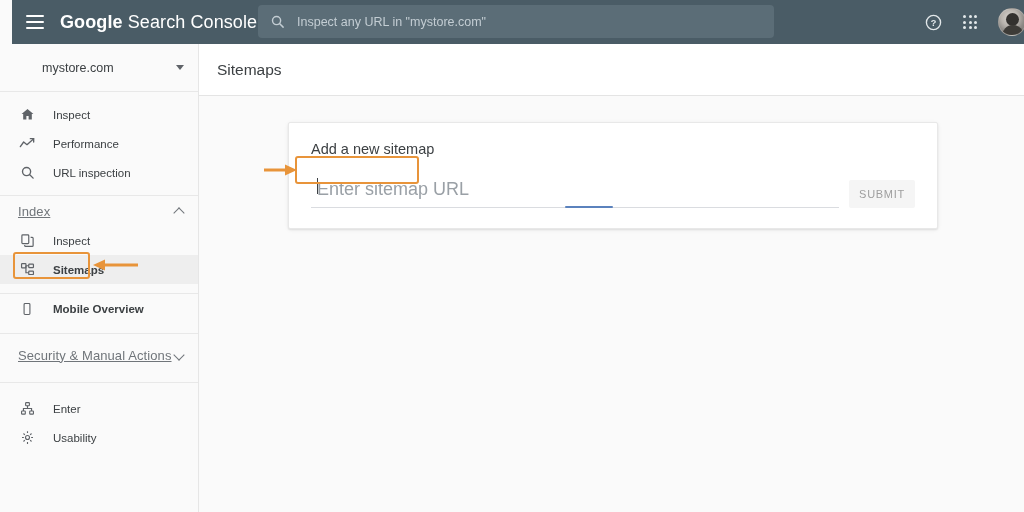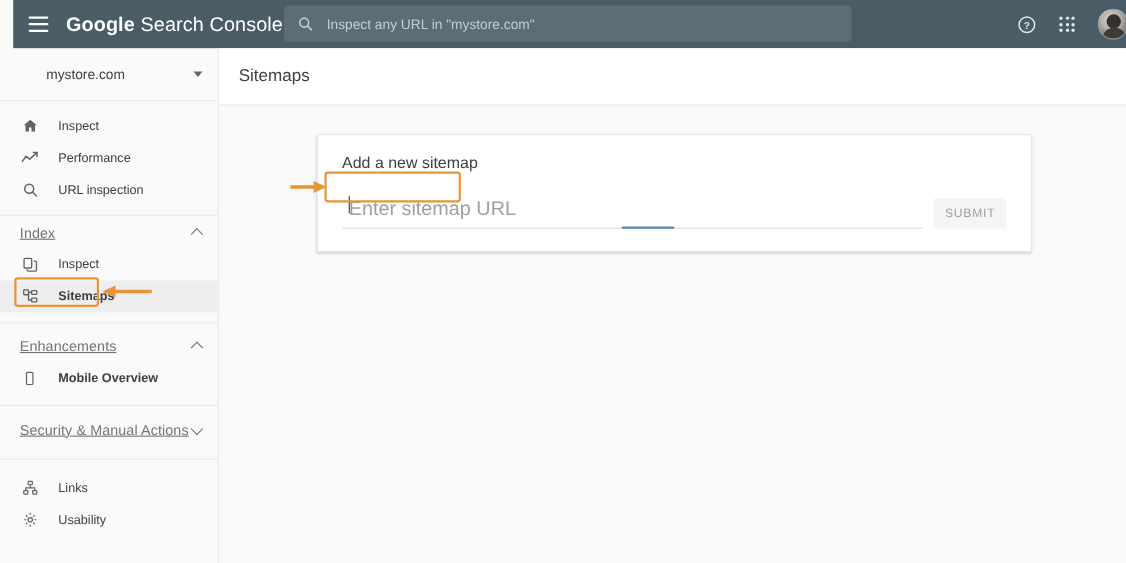--- a/index.html
+++ b/index.html
@@ -323,24 +323,20 @@
         <rect x="14" y="3.5" width="7.5" height="5.5" rx="1"></rect>
         <rect x="14" y="14.5" width="7.5" height="5.5" rx="1"></rect>
         <path d="M9.5 6h4.5M9.5 6v11.2h4.5"></path>
       </svg>
     </span>
     <span class="n-label">Sitemaps</span>
   </div>
 
   <div class="nav-divider" style="margin-top:9px"></div>
 
-  <div class="section-head" style="margin-top:5px">
-    <span class="sh-label">Enhancements</span>
-    <span class="chev"></span>
-  </div>
   <div class="nav-item bold">
     <span class="n-icon">
       <svg width="14" height="14" viewBox="0 0 24 24" fill="none" stroke="#5f6368" stroke-width="1.9">
         <rect x="7" y="2.5" width="10" height="19" rx="1.6"></rect>
       </svg>
     </span>
     <span class="n-label">Mobile Overview</span>
   </div>
 
   <div class="nav-divider" style="margin-top:10px"></div>
@@ -355,21 +351,21 @@
   <div class="nav-group" style="padding-top:11px">
     <div class="nav-item">
       <span class="n-icon">
         <svg width="15" height="15" viewBox="0 0 24 24" fill="none" stroke="#5f6368" stroke-width="1.8">
           <rect x="9" y="2.5" width="6" height="5" rx="1"></rect>
           <rect x="2.5" y="16" width="6" height="5" rx="1"></rect>
           <rect x="15.5" y="16" width="6" height="5" rx="1"></rect>
           <path d="M12 7.5v4.5M5.5 16v-4h13v4"></path>
         </svg>
       </span>
-      <span class="n-label">Links</span>
+      <span class="n-label">Enter</span>
     </div>
     <div class="nav-item">
       <span class="n-icon">
         <svg width="15" height="15" viewBox="0 0 24 24" fill="none" stroke="#5f6368" stroke-width="1.8">
           <circle cx="12" cy="12" r="3.2"></circle>
           <path d="M12 1.8v3M12 19.2v3M3.2 12h3M17.8 12h3M5.6 5.6l2.1 2.1M16.3 16.3l2.1 2.1M18.4 5.6l-2.1 2.1M7.7 16.3l-2.1 2.1"></path>
         </svg>
       </span>
       <span class="n-label">Usability</span>
     </div>

